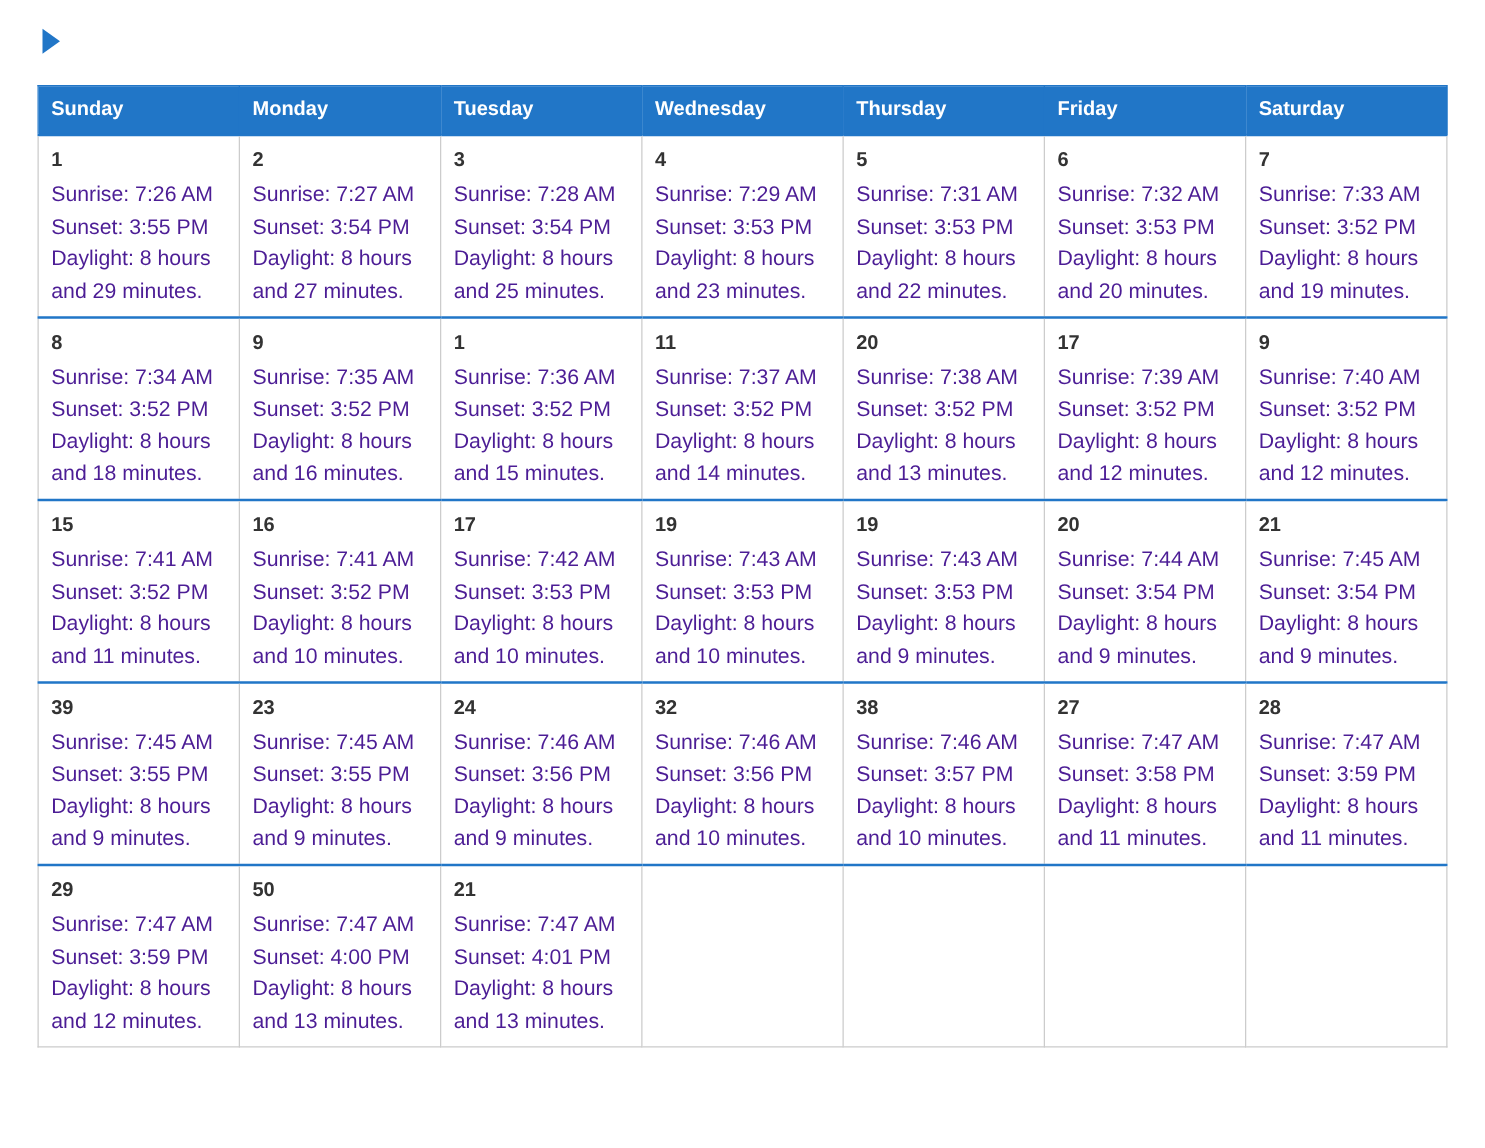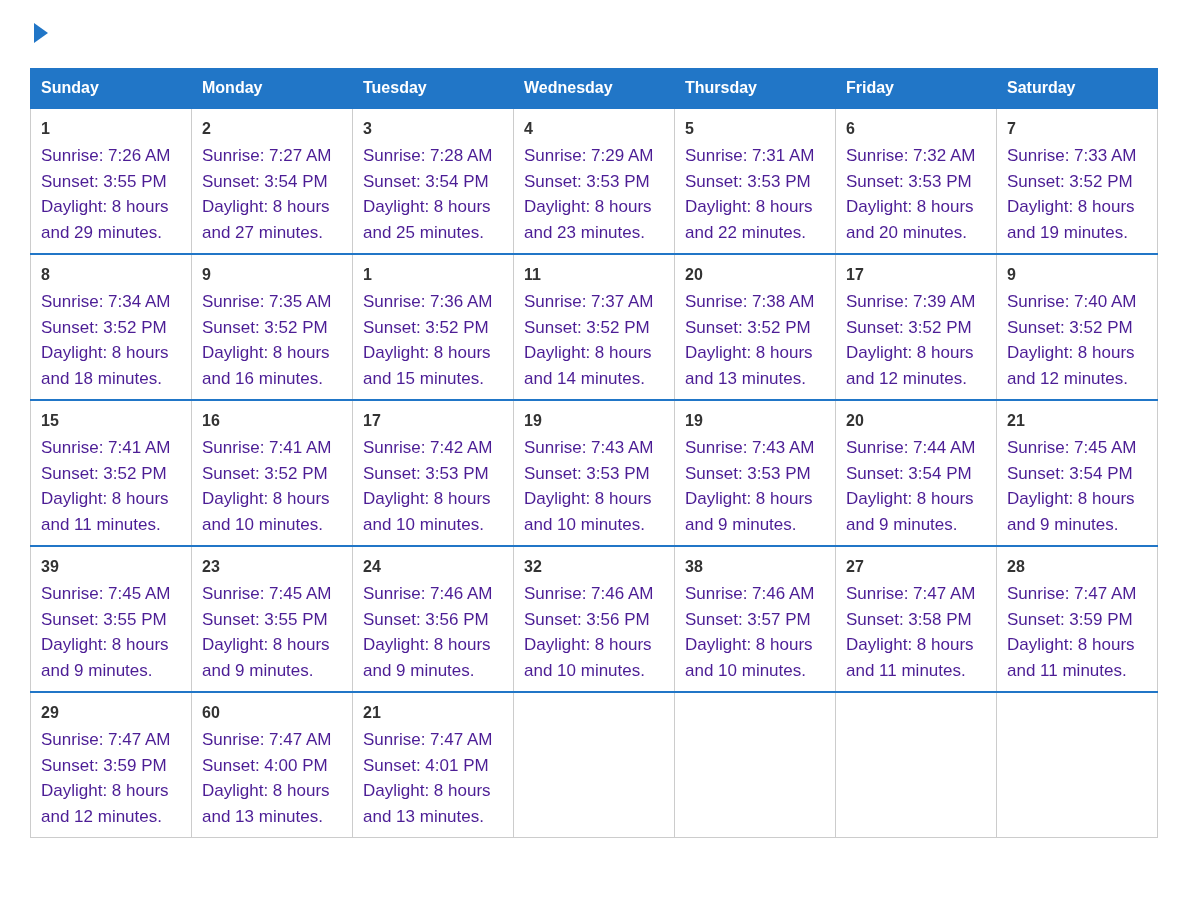--- a/index.html
+++ b/index.html
@@ -156,21 +156,21 @@
         <td><span class="day-number">39</span><span class="day-info">Sunrise: 7:45 AM<br>Sunset: 3:55 PM<br>Daylight: 8 hours and 9 minutes.</span></td>
         <td><span class="day-number">23</span><span class="day-info">Sunrise: 7:45 AM<br>Sunset: 3:55 PM<br>Daylight: 8 hours and 9 minutes.</span></td>
         <td><span class="day-number">24</span><span class="day-info">Sunrise: 7:46 AM<br>Sunset: 3:56 PM<br>Daylight: 8 hours and 9 minutes.</span></td>
         <td><span class="day-number">32</span><span class="day-info">Sunrise: 7:46 AM<br>Sunset: 3:56 PM<br>Daylight: 8 hours and 10 minutes.</span></td>
         <td><span class="day-number">38</span><span class="day-info">Sunrise: 7:46 AM<br>Sunset: 3:57 PM<br>Daylight: 8 hours and 10 minutes.</span></td>
         <td><span class="day-number">27</span><span class="day-info">Sunrise: 7:47 AM<br>Sunset: 3:58 PM<br>Daylight: 8 hours and 11 minutes.</span></td>
         <td><span class="day-number">28</span><span class="day-info">Sunrise: 7:47 AM<br>Sunset: 3:59 PM<br>Daylight: 8 hours and 11 minutes.</span></td>
       </tr>
       <tr>
         <td><span class="day-number">29</span><span class="day-info">Sunrise: 7:47 AM<br>Sunset: 3:59 PM<br>Daylight: 8 hours and 12 minutes.</span></td>
-        <td><span class="day-number">60</span><span class="day-info">Sunrise: 7:47 AM<br>Sunset: 4:00 PM<br>Daylight: 8 hours and 13 minutes.</span></td>
+        <td><span class="day-number">50</span><span class="day-info">Sunrise: 7:47 AM<br>Sunset: 4:00 PM<br>Daylight: 8 hours and 13 minutes.</span></td>
         <td><span class="day-number">21</span><span class="day-info">Sunrise: 7:47 AM<br>Sunset: 4:01 PM<br>Daylight: 8 hours and 13 minutes.</span></td>
         <td></td>
         <td></td>
         <td></td>
         <td></td>
       </tr>
     </tbody>
 </table>
 
 </body></html>

